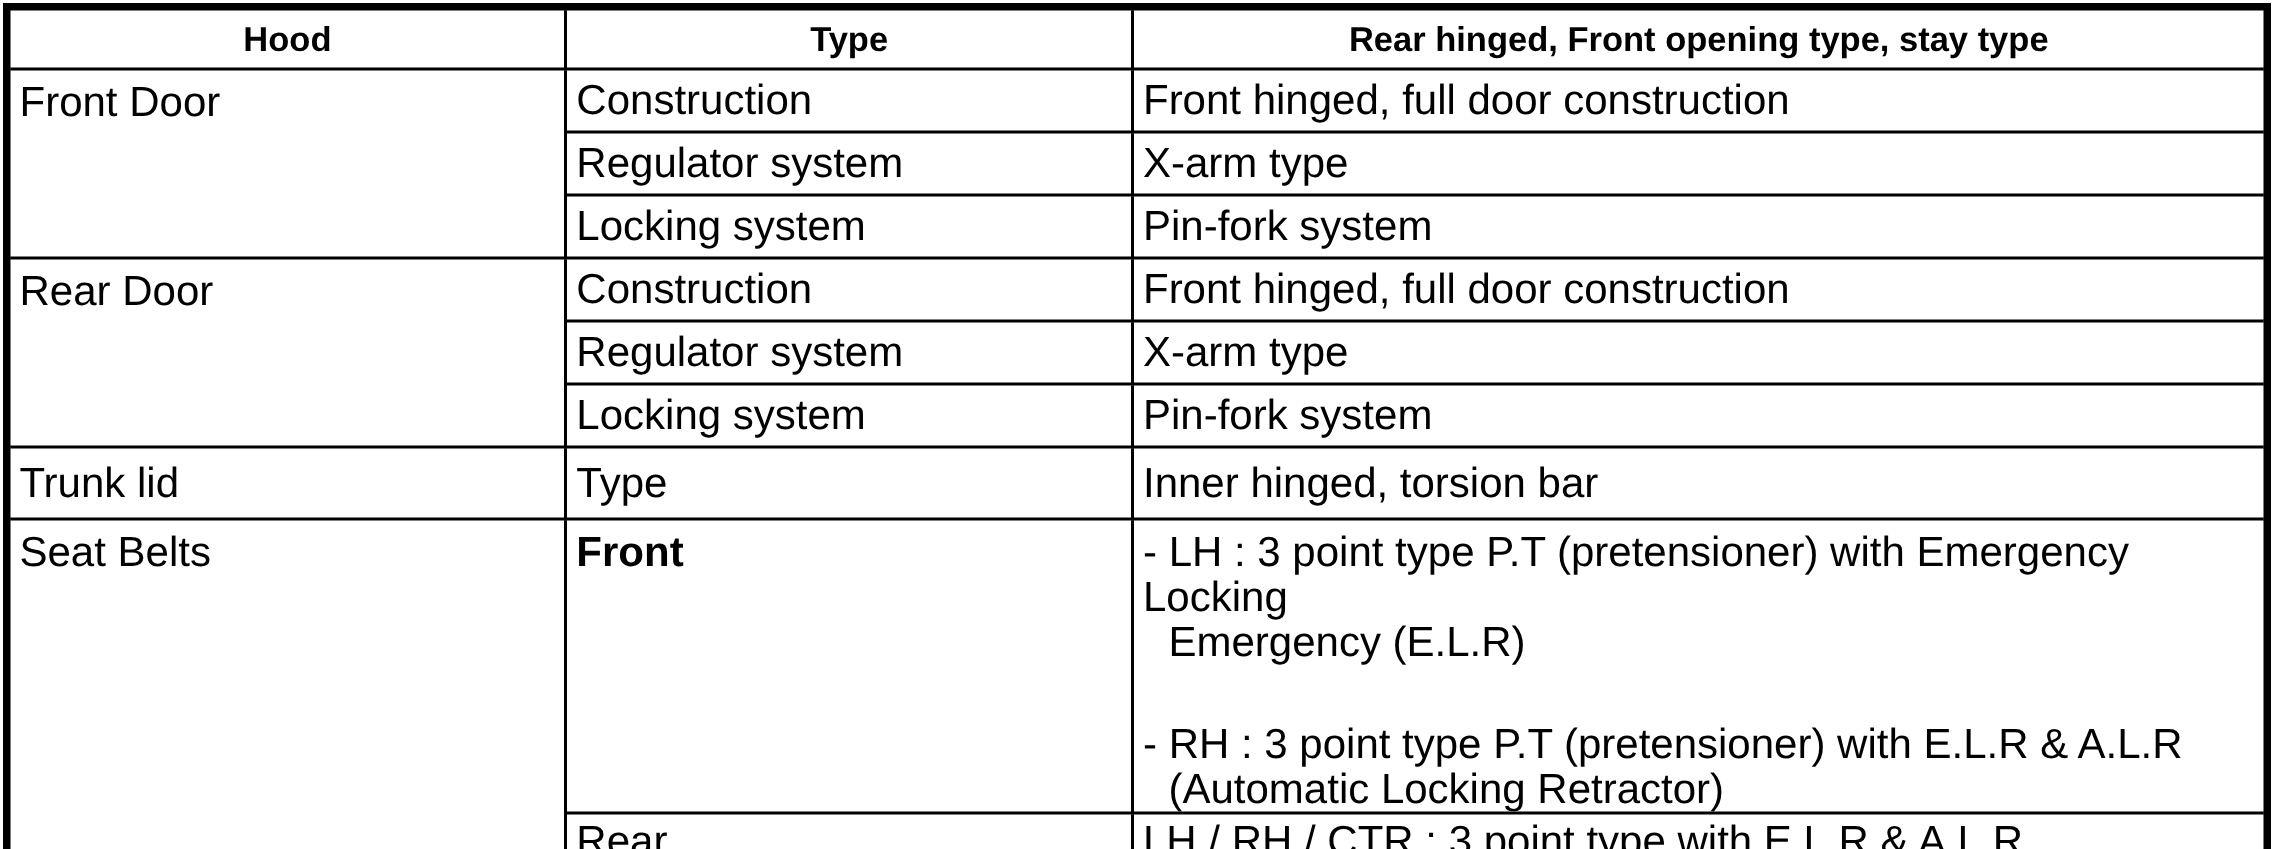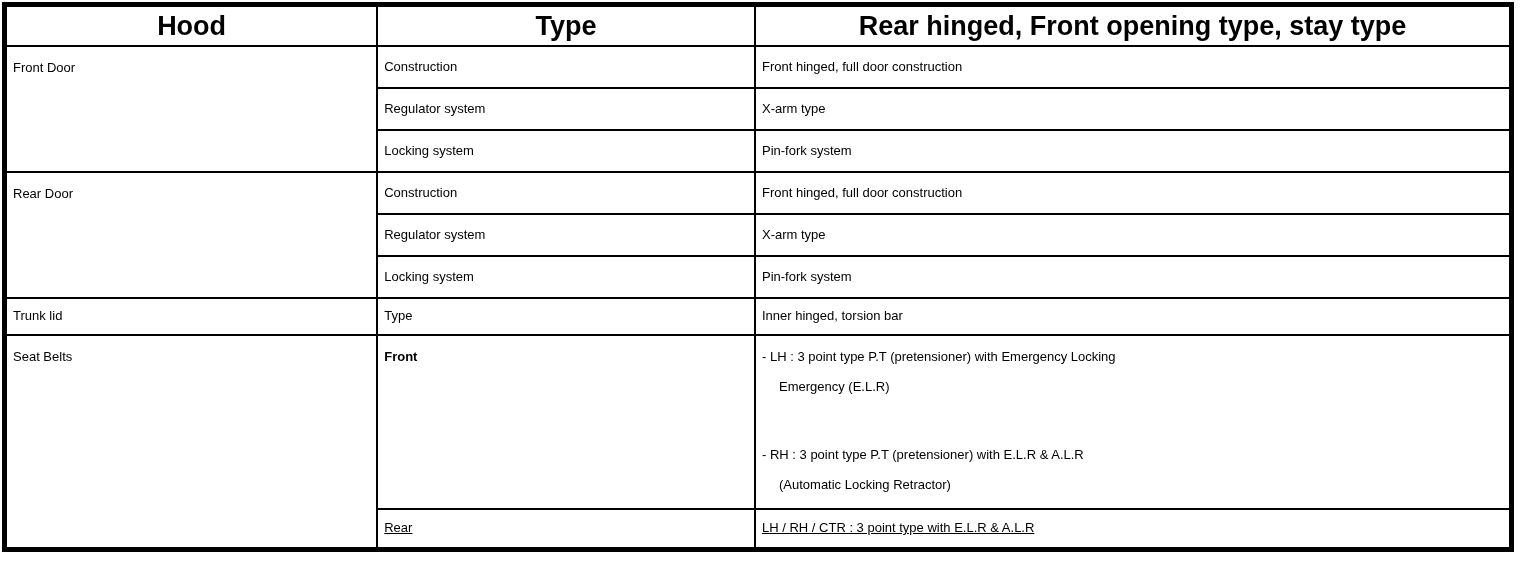--- a/index.html
+++ b/index.html
@@ -23,37 +23,37 @@
     table-layout: fixed;
     width: 1512px;
     border: 5px solid #000000;
   }
   col.c1 { width: 372px; }
   col.c2 { width: 377px; }
   col.c3 { width: 755px; }
   th, td {
     border: 2px solid #000000;
     box-sizing: border-box;
-    font-size: 13px;
+    font-size: 28px;
     line-height: 26px;
     padding: 0 4px 0 6px;
     vertical-align: middle;
     overflow: hidden;
     white-space: nowrap;
     background: #ffffff;
   }
   th {
     font-weight: bold;
-    font-size: 27px;
+    font-size: 23px;
     text-align: center;
     height: 41px;
     padding: 0;
   }
   tr.row-std  { height: 42px; }
-  tr.row-trunk{ height: 37px; }
+  tr.row-trunk{ height: 48px; }
   tr.row-front{ height: 174px; }
   tr.row-rear { height: 41px; text-decoration: underline; }
   td.group-cell {
     vertical-align: top;
     padding-top: 8px;
   }
   td.top-cell {
     vertical-align: top;
     padding-top: 8px;
     font-weight: bold;

